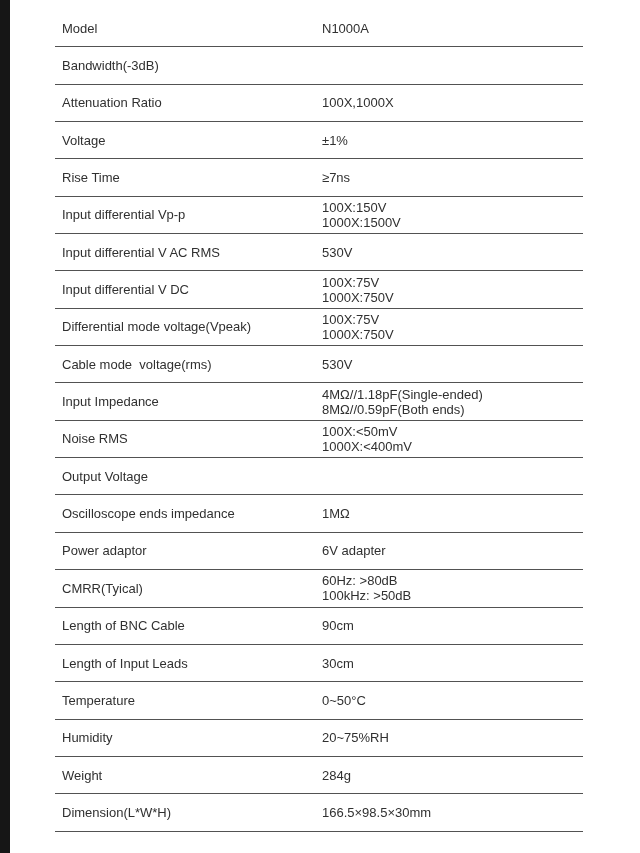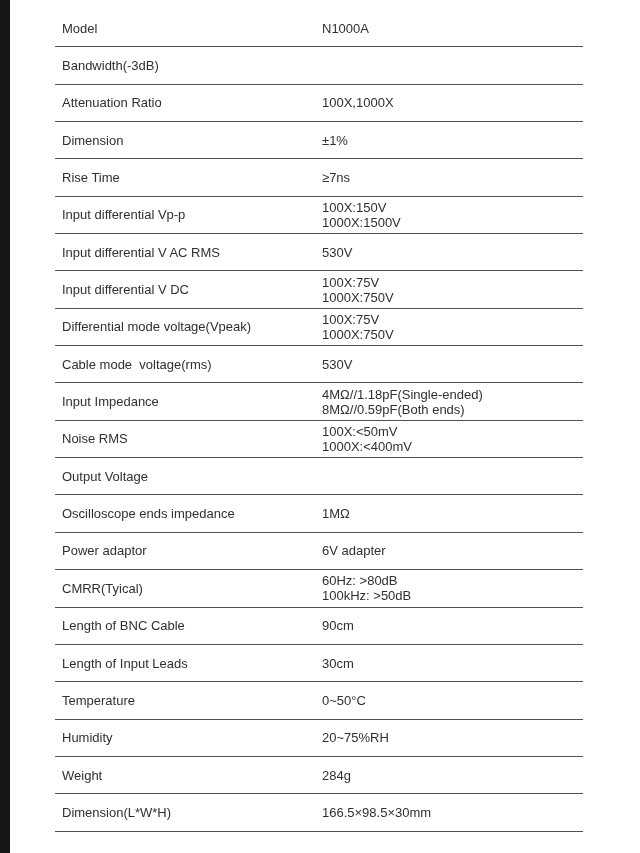--- a/index.html
+++ b/index.html
@@ -63,21 +63,21 @@
         <div class="spec-value">N1000A</div>
       </div>
       <div class="spec-row">
         <div class="spec-label">Bandwidth(-3dB)</div>
       </div>
       <div class="spec-row">
         <div class="spec-label">Attenuation Ratio</div>
         <div class="spec-value">100X,1000X</div>
       </div>
       <div class="spec-row">
-        <div class="spec-label">Dimension</div>
+        <div class="spec-label">Voltage</div>
         <div class="spec-value">±1%</div>
       </div>
       <div class="spec-row">
         <div class="spec-label">Rise Time</div>
         <div class="spec-value">≥7ns</div>
       </div>
       <div class="spec-row">
         <div class="spec-label">Input differential Vp-p</div>
         <div class="spec-value">100X:150V
 1000X:1500V</div>

